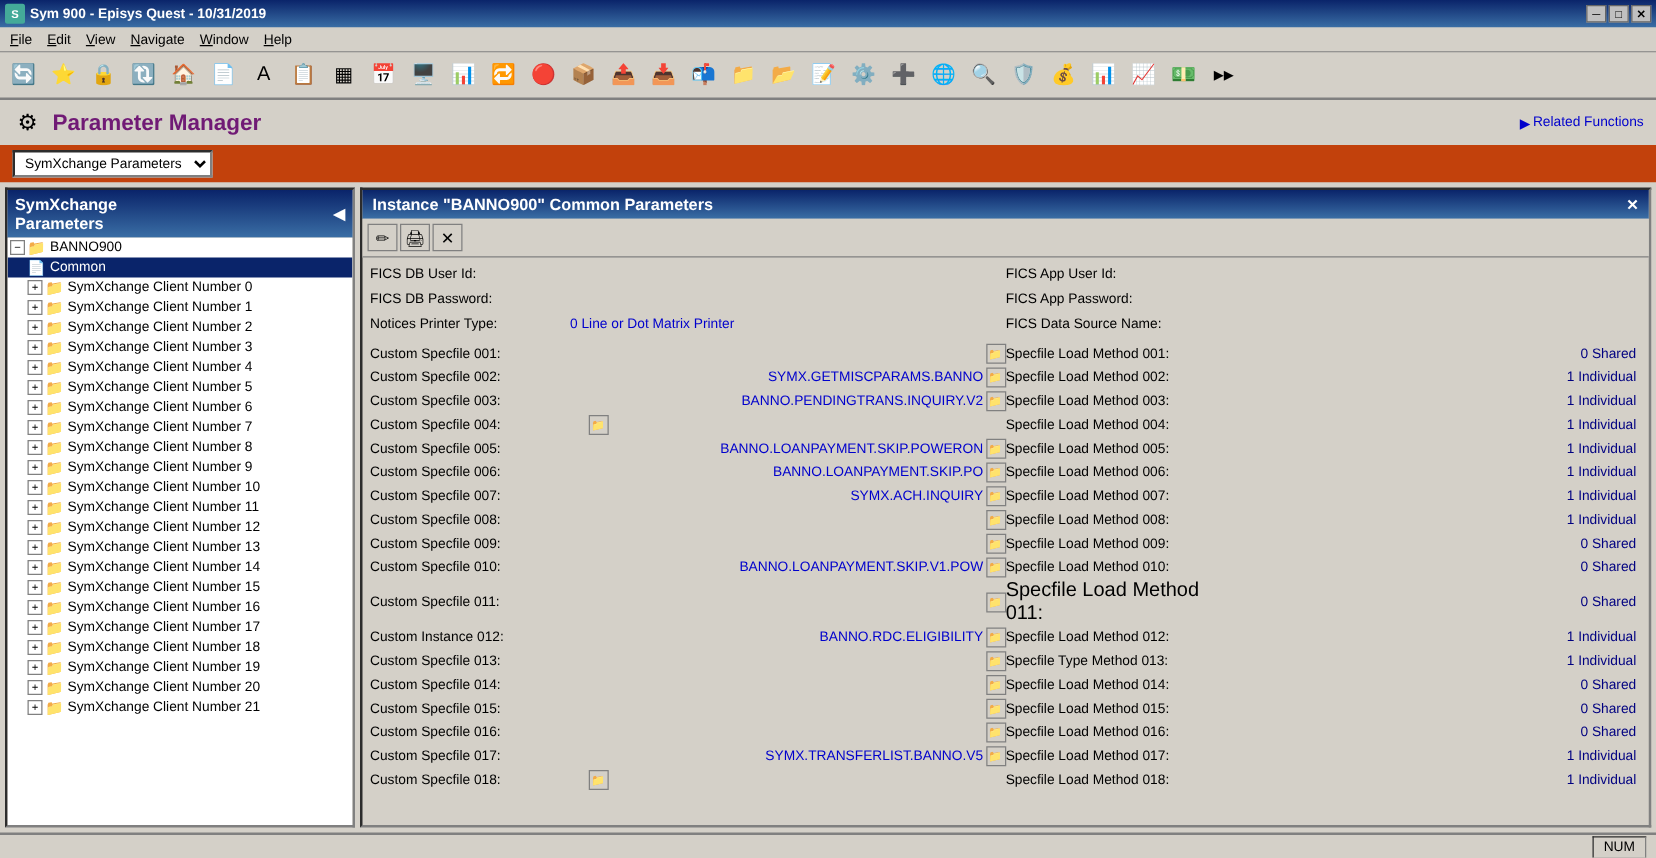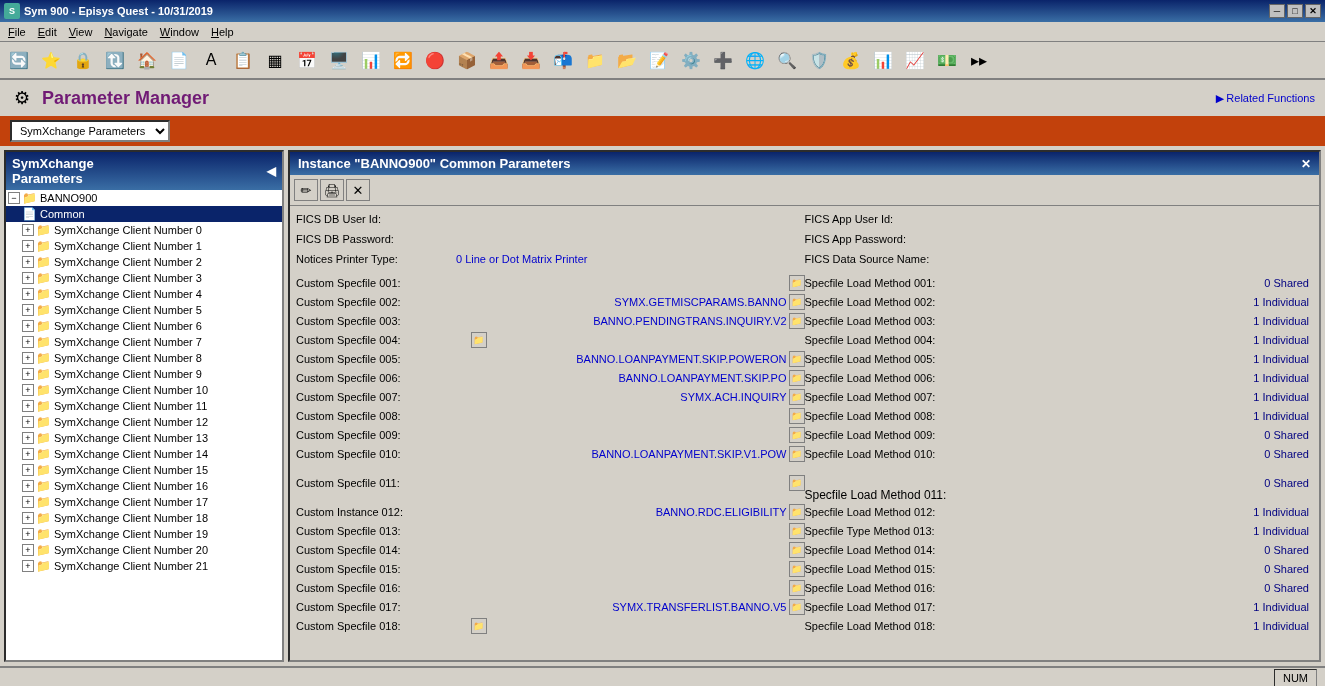--- a/index.html
+++ b/index.html
@@ -601,21 +601,21 @@
             <div style="display: flex; align-items: center; min-height: 19px; border-bottom: 1px solid transparent;">
               <span style="font-size: 11px; color: rgb(0, 0, 0); width: 190px; flex-shrink: 0; padding-right: 4px;">Specfile Load Method 010:</span>
               <span style="font-size: 11px; flex: 1 1 0%; text-align: right; padding-right: 4px; color: rgb(0, 0, 128);">0 Shared</span>
             </div>
             <div style="display: flex; align-items: center; min-height: 19px; border-bottom: 1px solid transparent;">
               <span style="font-size: 11px; color: rgb(0, 0, 0); width: 175px; flex-shrink: 0; padding-right: 4px;">Custom Specfile 011:</span>
               <span style="font-size: 11px; color: rgb(0, 0, 204); flex: 1 1 0%; text-align: right; padding-right: 2px;"></span>
               <div style="width: 16px; height: 16px; background: rgb(212, 208, 200); border: 1px solid rgb(128, 128, 128); display: flex; align-items: center; justify-content: center; cursor: pointer; font-size: 9px; flex-shrink: 0;">📁</div>
             </div>
             <div style="display: flex; align-items: center; min-height: 19px; border-bottom: 1px solid transparent;">
-              <span style="font-size: 12px; color: rgb(0, 0, 0); width: 190px; flex-shrink: 0; padding-right: 4px; margin-top: 24px;">Specfile Load Method 011:</span>
+              <span style="font-size: 16px; color: rgb(0, 0, 0); width: 190px; flex-shrink: 0; padding-right: 4px;">Specfile Load Method 011:</span>
               <span style="font-size: 11px; flex: 1 1 0%; text-align: right; padding-right: 4px; color: rgb(0, 0, 128);">0 Shared</span>
             </div>
             <div style="display: flex; align-items: center; min-height: 19px; border-bottom: 1px solid transparent;">
               <span style="font-size: 11px; color: rgb(0, 0, 0); width: 175px; flex-shrink: 0; padding-right: 4px;">Custom Instance 012:</span>
               <span style="font-size: 11px; color: rgb(0, 0, 204); flex: 1 1 0%; text-align: right; padding-right: 2px;">BANNO.RDC.ELIGIBILITY</span>
               <div style="width: 16px; height: 16px; background: rgb(212, 208, 200); border: 1px solid rgb(128, 128, 128); display: flex; align-items: center; justify-content: center; cursor: pointer; font-size: 9px; flex-shrink: 0;">📁</div>
             </div>
             <div style="display: flex; align-items: center; min-height: 19px; border-bottom: 1px solid transparent;">
               <span style="font-size: 11px; color: rgb(0, 0, 0); width: 190px; flex-shrink: 0; padding-right: 4px;">Specfile Load Method 012:</span>
               <span style="font-size: 11px; flex: 1 1 0%; text-align: right; padding-right: 4px; color: rgb(0, 0, 128);">1 Individual</span>

